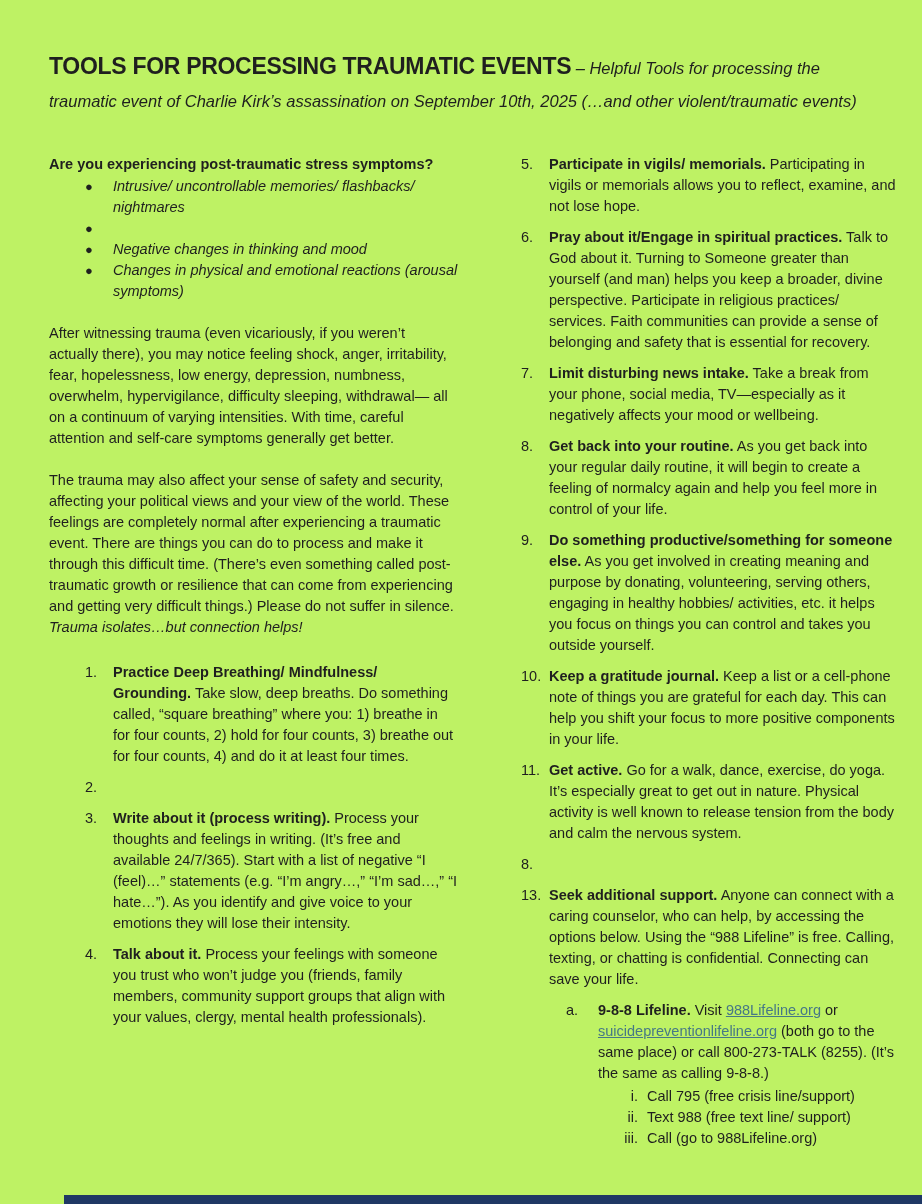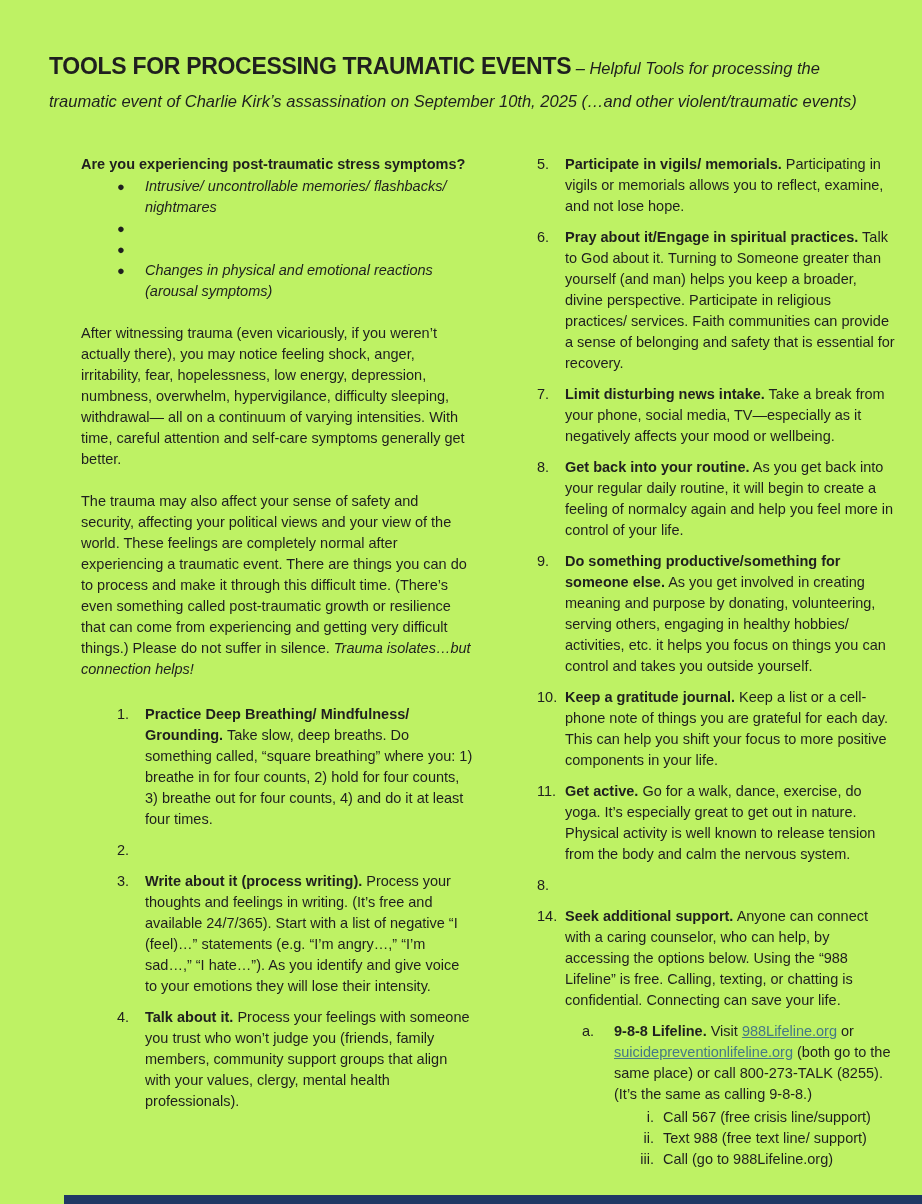--- a/index.html
+++ b/index.html
@@ -4,21 +4,21 @@
 <style>
   html,body { margin:0; padding:0; background:#ffffff; }
   .page {
     position:relative; width:922px; height:1204px; background:#bef264;
     font-family:"Liberation Sans", sans-serif; color:#1f1f1f; overflow:hidden;text-decoration:underline;
   }
   .content { position:absolute; left:49px; top:50px; width:848px; }
   .titleblock { line-height:33px; }
   .title { font-weight:bold; font-size:23px; letter-spacing:-0.3px; }
   .subtitle { font-style:italic; font-size:16.5px; }
-  .cols { display:flex; gap:30px; margin-top:36px;margin-left:32px; }
+  .cols { display:flex; gap:30px; margin-top:36px; }
   .col { width:412px; font-size:14.5px; line-height:21px; }
   .q { font-weight:bold; margin:0; }
   .bullets { list-style:none; margin:1px 0 0 0; padding:0; font-style:italic; }
   .bullets li { display:flex; }
   .bullets .dot { flex:0 0 28px; margin-left:36px; font-style:normal; font-size:13px; }
   p.body { margin:21px 0 0 0; }
   .numlist { list-style:none; margin:24px 0 0 0; padding:0; }
   .numlist li.nitem { display:flex; margin-bottom:10px; }
   .numlist .num { flex:0 0 28px; margin-left:36px; }
   .col-r .numlist { margin-top:0; }
@@ -54,20 +54,21 @@
         <ul class="bullets">
           <li>
               <span class="dot">●</span>
               <span class="itext">Intrusive/ uncontrollable memories/ flashbacks/ nightmares</span>
             </li>
           <li>
               <span class="dot">●</span>
             </li>
           <li>
               <span class="dot">●</span>
+              <span class="itext">Negative changes in thinking and mood</span>
             </li>
           <li>
               <span class="dot">●</span>
               <span class="itext">Changes in physical and emotional reactions (arousal symptoms)</span>
             </li>
         </ul>
 
         <p class="body">After witnessing trauma (even vicariously, if you weren’t actually there), you may notice feeling shock, anger, irritability, fear, hopelessness, low energy, depression, numbness, overwhelm, hypervigilance, difficulty sleeping, withdrawal— all on a continuum of varying intensities. With time, careful attention and self-care symptoms generally get better.</p>
 
         <p class="body"><span>The trauma may also affect your sense of safety and security, affecting your political views and your view of the world. These feelings are completely normal after experiencing a traumatic event. There are things you can do to process and make it through this difficult time. (There’s even something called post-traumatic growth or resilience that can come from experiencing and getting very difficult things.) Please do not suffer in silence.</span>
@@ -119,35 +120,35 @@
             <span class="itext"><b class="lead">Keep a gratitude journal.</b> <span>Keep a list or a cell-phone note of things you are grateful for each day. This can help you shift your focus to more positive components in your life.</span></span>
           </li>
           <li class="nitem">
             <span class="num">11.</span>
             <span class="itext"><b class="lead">Get active.</b> <span>Go for a walk, dance, exercise, do yoga. It’s especially great to get out in nature. Physical activity is well known to release tension from the body and calm the nervous system.</span></span>
           </li>
           <li class="nitem">
             <span class="num">8.</span>
           </li>
           <li class="nitem">
-            <span class="num">14.</span>
+            <span class="num">13.</span>
             <span class="itext"><b class="lead">Seek additional support.</b> <span>Anyone can connect with a caring counselor, who can help, by accessing the options below. Using the “988 Lifeline” is free. Calling, texting, or chatting is confidential. Connecting can save your life.</span>
               <div class="sub-a">
                 <span class="anum">a.</span>
                 <span class="itext">
                   <b class="lead">9-8-8 Lifeline.</b>
                   <span>Visit</span>
                   <a class="doclink">988Lifeline.org</a>
                   <span>or</span>
                   <a class="doclink">suicidepreventionlifeline.org</a>
                   <span>(both go to the same place) or call 800-273-TALK (8255). (It’s the same as calling 9-8-8.)</span>
                   <div class="roman">
                     <div class="rrow">
                       <span class="rnum">i.</span>
-                      <span class="itext">Call 567 (free crisis line/support)</span>
+                      <span class="itext">Call 795 (free crisis line/support)</span>
                     </div>
                     <div class="rrow">
                       <span class="rnum">ii.</span>
                       <span class="itext">Text 988 (free text line/ support)</span>
                     </div>
                     <div class="rrow">
                       <span class="rnum">iii.</span>
                       <span class="itext">Call (go to 988Lifeline.org)</span>
                     </div>
                   </div>

